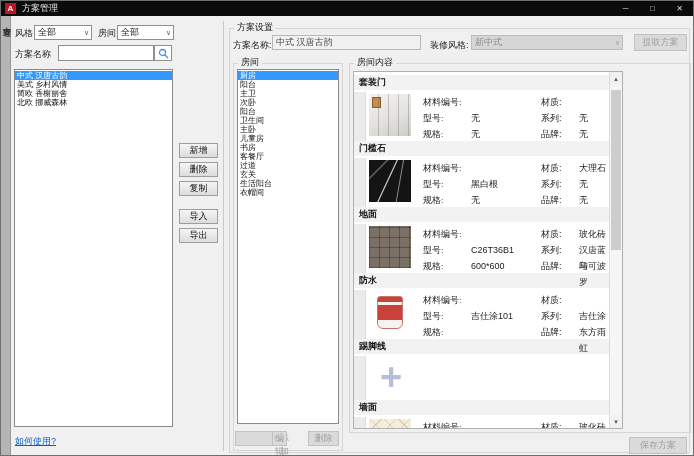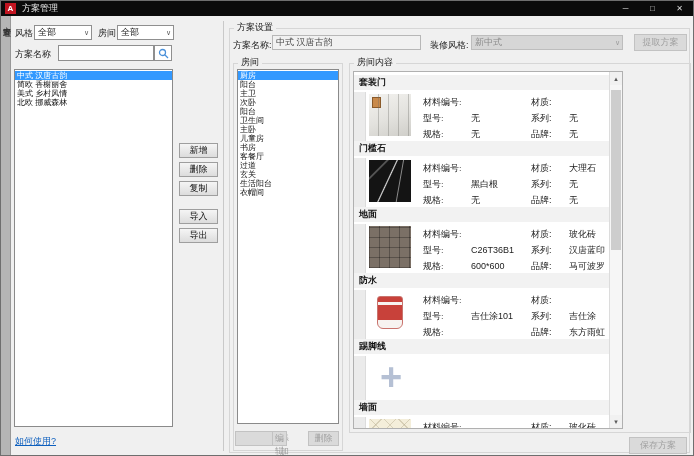--- a/index.html
+++ b/index.html
@@ -58,21 +58,21 @@
   .sections { position:absolute; left:0; top:0; right:13px; bottom:0; overflow:hidden; padding-top:3px; }
   .sec-header { height:15px; line-height:15px; padding-left:5px; font-weight:bold;
     font-size:9px; background:#f2f2f2; color:#111; }
   .sec-row { height:51px; display:flex; background:#fff; padding-top:2px; }
   .sec-row.placeholder { height:46px; }
   .gutter { width:12px; align-self:stretch; background:#ebebeb; border-right:1px solid #dcdcdc; }
   .thumb { width:42px; height:42px; margin:2px 0 0 3px; flex:none; }
   .fields { flex:1; padding:2px 0 0 12px; }
   .fline { display:flex; height:16px; line-height:16px; font-size:9px; }
   .fline .c1 { width:48px;font-family:Liberation Serif, serif; } .fline .c2 { width:60px; }
-  .fline .c3 { width:38px; } .fline .c4 { flex:1; }
+  .fline .c3 { width:38px;margin-left:10px; } .fline .c4 { flex:1; }
   .plus { font-size:38px; line-height:38px; font-weight:bold; color:var(--plus,#b5c0d4);
     margin:2px 0 0 14px; cursor:pointer; }
   
   .thumb-door { position:relative; background:linear-gradient(160deg,#f3f2ef 0%,#e3e2de 55%,#cfcec9 100%); overflow:hidden; }
   .thumb-door::before { content:''; position:absolute; top:3px; left:3px; width:7px; height:9px;
     background:#c98a4b; border:1px solid #8a5a2a; }
   .thumb-door::after { content:''; position:absolute; inset:0;
     background:repeating-linear-gradient(90deg,transparent 0 9px,rgba(110,110,105,.35) 9px 10px); }
   .thumb-marble { position:relative; background:#141414; overflow:hidden; }
   .thumb-marble::before { content:''; position:absolute; inset:0; background:
@@ -128,22 +128,22 @@
   <input class="tbox" style="left: 57px; top: 44px; width: 96px;" value="">
   <div class="search-btn" style="left:153px;top:44px;">
     <svg width="11" height="11" viewBox="0 0 11 11">
       <circle cx="4.5" cy="4.5" r="3" fill="none" stroke="#4a90d9" stroke-width="1.3"></circle>
       <line x1="7" y1="7" x2="10" y2="10" stroke="#4a90d9" stroke-width="1.3"></line>
     </svg>
   </div>
 
   <div class="listbox" style="left:13px;top:68px;width:159px;height:358px;">
       <div class="list-item selected">中式 汉唐古韵</div>
+      <div class="list-item">美式 乡村风情</div>
       <div class="list-item">简欧 香榭丽舍</div>
-      <div class="list-item">美式 乡村风情</div>
       <div class="list-item">北欧 挪威森林</div>
     </div>
   <div class="link" style="left:14px;top:434px;">如何使用?</div>
 
   <div class="btn" style="left:178px;top:142px;">新增</div>
   <div class="btn" style="left:178px;top:161px;">删除</div>
   <div class="btn" style="left:178px;top:180px;">复制</div>
   <div class="btn" style="left:178px;top:208px;">导入</div>
   <div class="btn" style="left:178px;top:227px;">导出</div>
 

